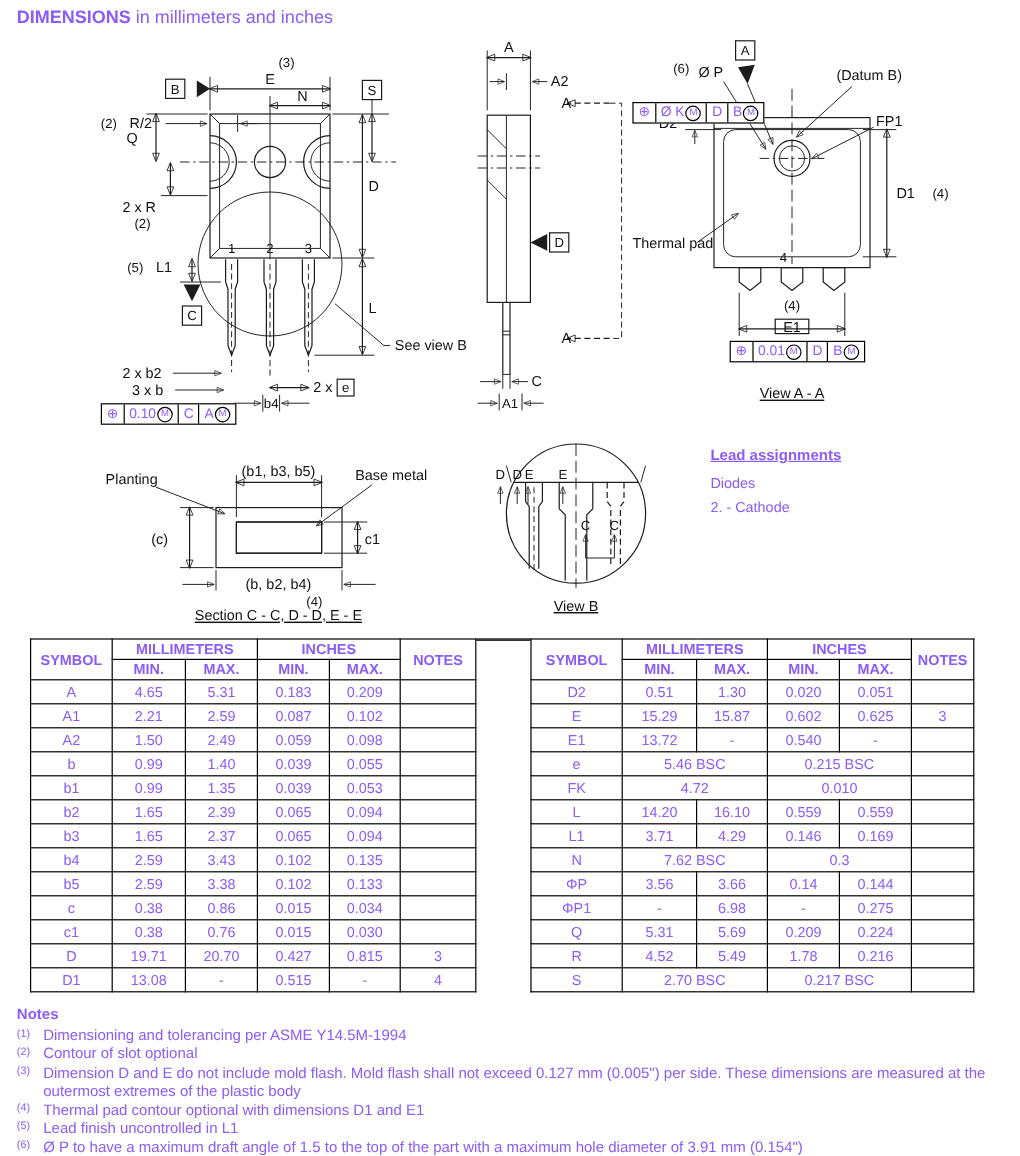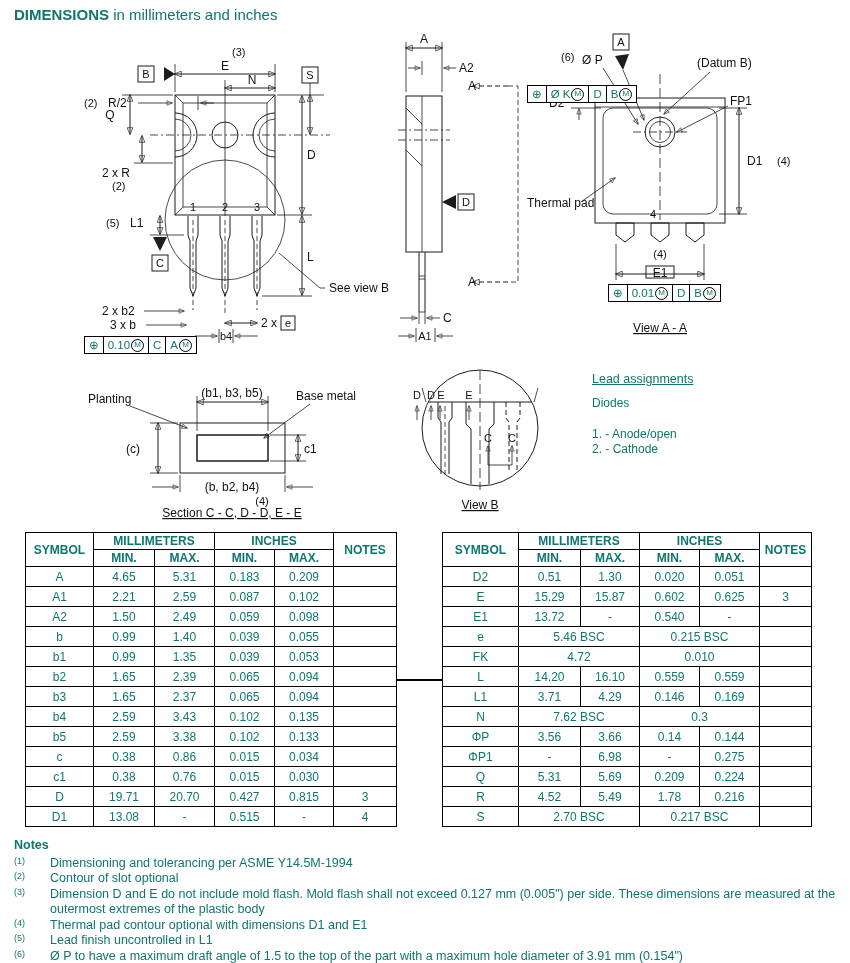--- a/index.html
+++ b/index.html
@@ -1,17 +1,17 @@
 <!DOCTYPE html>
 <html><head>
 <meta charset="utf-8">
 <style>
   html,body{margin:0;padding:0;background:#fff;}
   #page{position:relative;width:850px;height:963px;background:#fff;
-        font-family:"Liberation Sans",sans-serif;color:#0f766e;overflow:hidden;}
+        font-family:"Liberation Sans",sans-serif;color:#8b5cf6;overflow:hidden;}
   
   #title{position:absolute;left:14px;top:6px;font-size:15px;}
   #title .em{font-weight:bold;}
   
   svg{position:absolute;overflow:visible;}
   svg line,svg path,svg rect,svg circle,svg polyline{stroke:#1c1c1c;stroke-width:1;fill:none;}
   svg polygon{fill:#1c1c1c;stroke:none;}
   svg text{font-family:"Liberation Sans",sans-serif;font-size:12px;fill:#111;stroke:none;}
   svg text.t11{font-size:11px;}
   .thin{stroke-width:0.8;}
@@ -21,35 +21,35 @@
   .cap{text-decoration:underline;}
   
   .fcf{position:absolute;display:inline-flex;border:1px solid #000;background:#fff;
        font-size:11.5px;line-height:15px;height:16px;align-items:stretch;}
   .fcf-cell{display:flex;align-items:center;padding:0 4px;border-right:1px solid #000;white-space:nowrap;}
   .fcf-cell:last-child{border-right:none;}
   .mcirc{display:inline-block;width:11px;height:11px;line-height:10px;border:1px solid #000;
          border-radius:50%;font-size:8px;text-align:center;margin-left:1px;}
   
   #leads{position:absolute;left:592px;top:372px;width:230px;font-size:12px;line-height:15px;}
-  #leads .lt{font-weight:normal;text-decoration:underline;font-size:12.5px;margin-bottom:9px;}
-  #leads .ls{margin-bottom:16px;}
+  #leads .lt{font-weight:bold;text-decoration:underline;font-size:12.5px;margin-bottom:9px;}
+  #leads .ls{margin-bottom:5px;}
   
-  #tablewrap{position:absolute;left:25px;top:532px;display:flex;align-items:center;}
+  #tablewrap{position:absolute;left:25px;top:532px;display:flex;align-items:flex-start;}
   #tablewrap table{border-collapse:collapse;table-layout:fixed;font-size:12px;}
   #tablewrap th,#tablewrap td{border:1px solid #000;text-align:center;padding:1px 2px;height:17px;
        font-family:"Liberation Sans",sans-serif;}
   #tablewrap th{font-weight:bold;height:14px;}
   #spacer{width:45px;border-top:1px solid #000;border-bottom:1px solid #000;}
   
   #notes{position:absolute;left:14px;top:838px;width:832px;font-size:12.5px;line-height:15.5px;}
   #notes .nt{font-weight:bold;margin-bottom:2px;}
   .note-item{display:flex;}
   .note-num{width:22px;flex:0 0 22px;font-size:9px;position:relative;top:-2px;}
-  .note-text{flex:1;margin-left:14px;}
+  .note-text{flex:1;}
 </style>
 </head>
 <body>
 
 <div id="page">
 
   <div id="title"><span class="em">DIMENSIONS</span><span> in millimeters and inches</span></div>
 
   <svg style="left:80px;top:30px;" width="310" height="335" viewBox="0 0 310 335">
     <defs>
@@ -380,21 +380,20 @@
       <text x="100" y="80" text-anchor="middle" class="t11">C</text>
       <text x="124" y="80" text-anchor="middle" class="t11">C</text>
       <text x="92" y="147" text-anchor="middle" class="cap">View B</text>
     </g>
   </svg>
 
   <div id="leads">
     <div class="lt">Lead assignments</div>
     <div class="ls">Diodes</div>
     <div id="lead-items">
-        <div>1. - Anode/open</div>
         <div>2. - Cathode</div>
       </div>
   </div>
 
   <div id="tablewrap">
     <table>
       <colgroup>
           <col style="width:68px">
           <col style="width:61px">
           <col style="width:60px">

